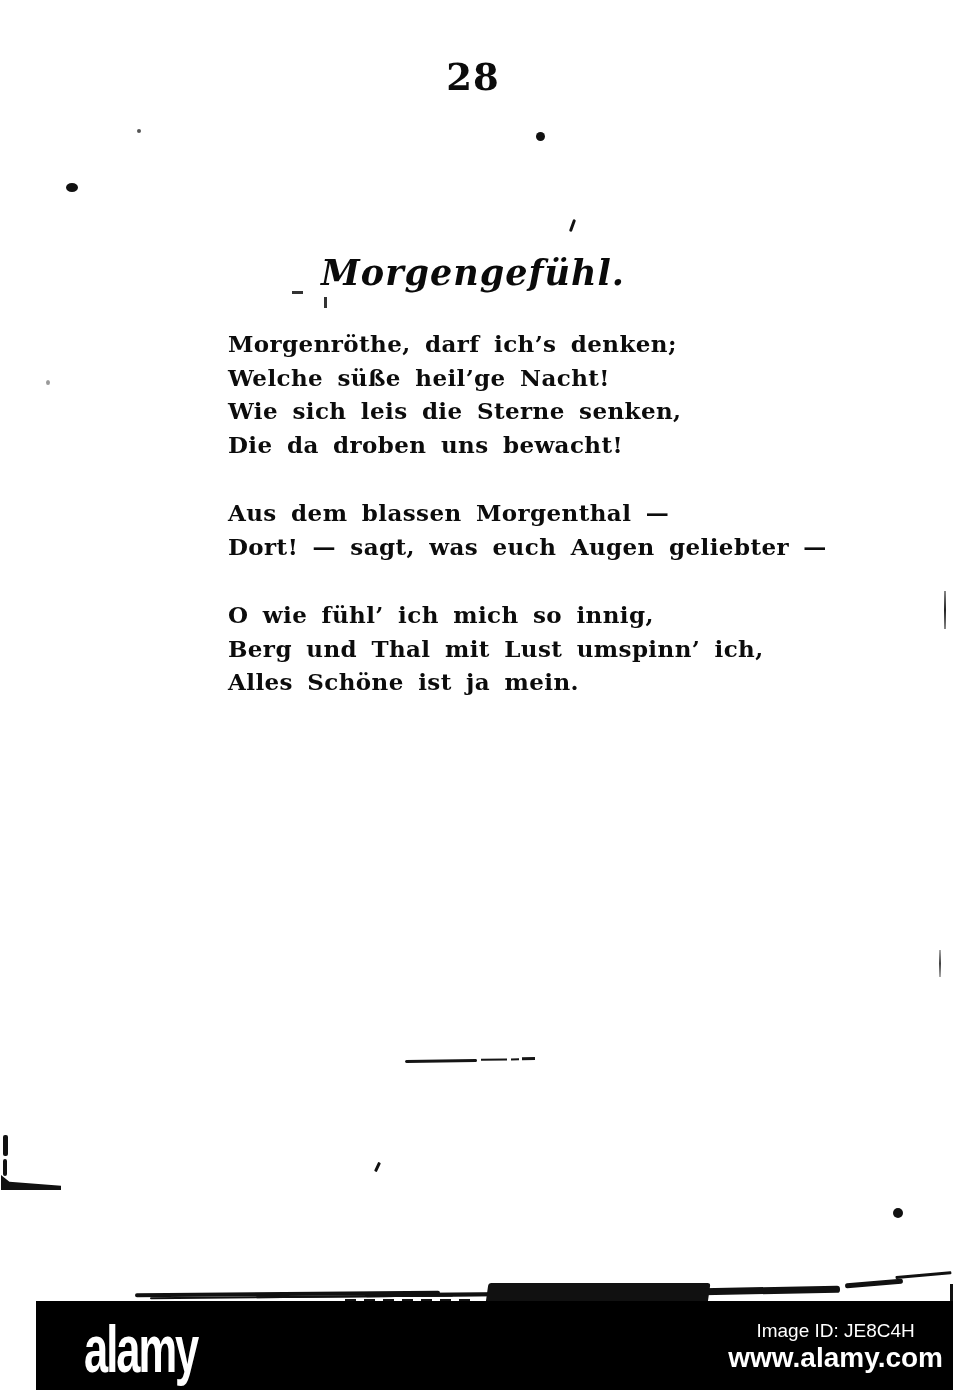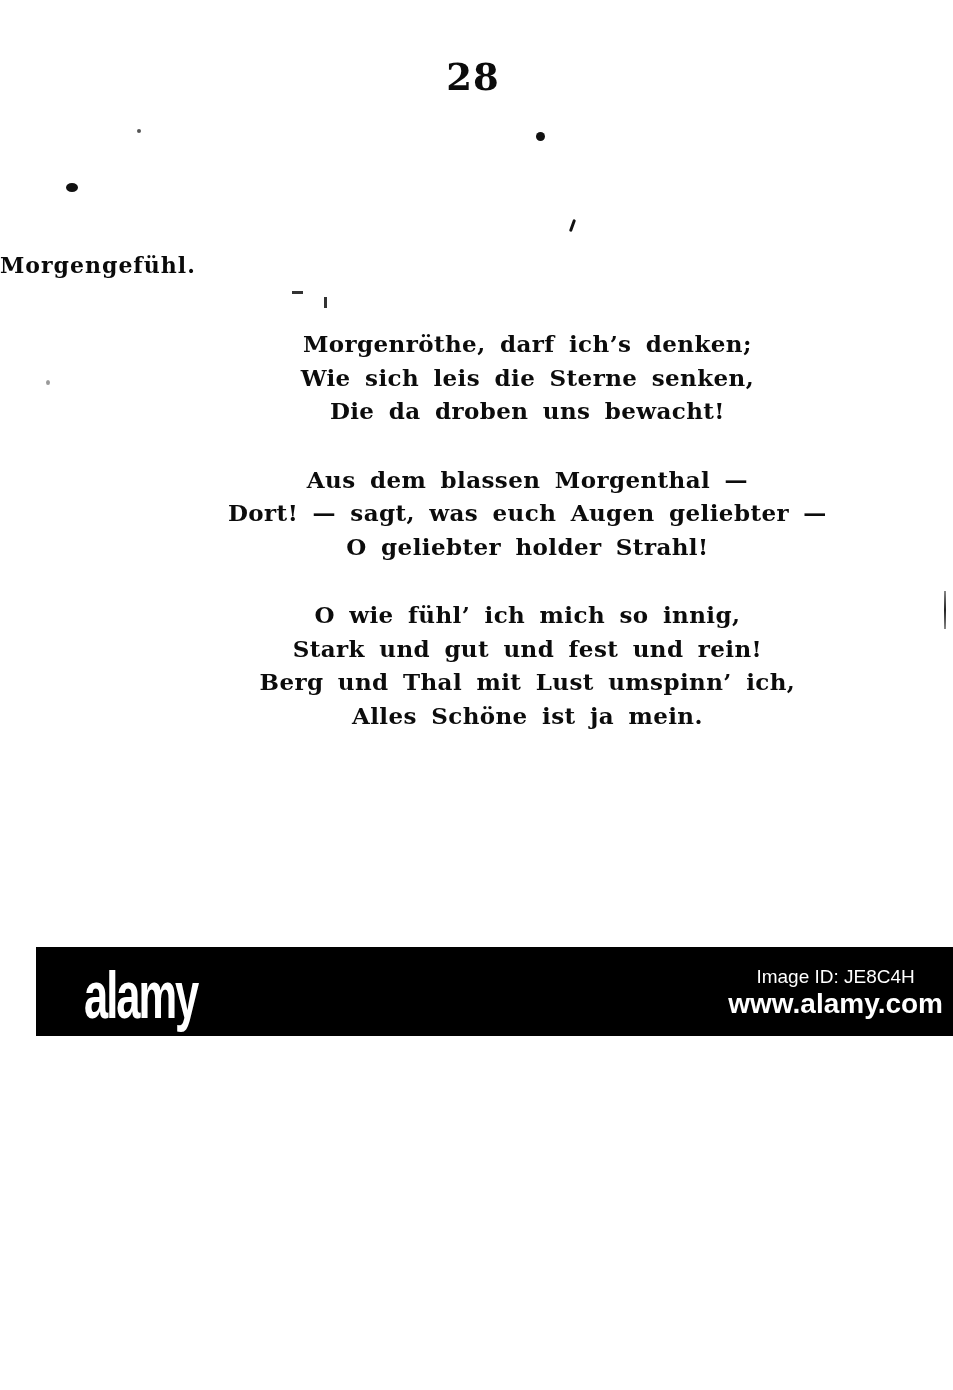--- a/index.html
+++ b/index.html
@@ -1,49 +1,50 @@
 <!DOCTYPE html>
 <html><head>
 <meta charset="utf-8">
 <style>
   html, body { margin: 0; padding: 0; background: #ffffff; }
   #screen {
     position: relative;
     width: 953px;
-    height: 1036px;
+    height: 1390px;
     background: #ffffff;
     overflow: hidden;
     font-family: "DejaVu Serif", serif;
   }
 
   
   .page-number {
     position: absolute;
     top: 55px; left: 0; width: 946px;
     text-align: center;
     font-size: 37px;
     font-weight: bold;
     color: #0c0c0c;
     letter-spacing: 1px;
   }
   .poem-title {
     position: absolute;
     top: 252px; left: 0; width: 946px;
-    text-align: left;
-    font-size: 22px;
+    text-align: center;
+    font-size: 35px;
     font-weight: bold;
     color: #0a0a0a;
     letter-spacing: 1px;
+    font-style: italic;
   }
   .poem {
     position: absolute;
     top: 327px; left: 228px;
     color: #0c0c0c;
   }
-  .stanza { margin-bottom: 35px; text-align: center; }
+  .stanza { margin-bottom: 35px; }
   .poem-line {
     font-size: 23px;
     font-weight: bold;
     line-height: 33.5px;
     letter-spacing: 0.4px;
     word-spacing: 6px;
     white-space: nowrap;
   }
 
   
@@ -111,31 +112,30 @@
 
 <div id="screen">
 
   <div class="page-number">28</div>
 
   <div class="poem-title">Morgengefühl.</div>
 
   <div class="poem">
     <div class="stanza">
       <div class="poem-line">Morgenröthe, darf ich’s denken;</div>
+      <div class="poem-line">Welche süße heil’ge Nacht!</div>
       <div class="poem-line">Wie sich leis die Sterne senken,</div>
       <div class="poem-line">Die da droben uns bewacht!</div>
     </div>
     <div class="stanza">
       <div class="poem-line">Aus dem blassen Morgenthal —</div>
       <div class="poem-line">Dort! — sagt, was euch Augen geliebter —</div>
-      <div class="poem-line">O geliebter holder Strahl!</div>
     </div>
     <div class="stanza">
       <div class="poem-line">O wie fühl’ ich mich so innig,</div>
-      <div class="poem-line">Stark und gut und fest und rein!</div>
       <div class="poem-line">Berg und Thal mit Lust umspinn’ ich,</div>
       <div class="poem-line">Alles Schöne ist ja mein.</div>
     </div>
   </div>
 
   <div class="divider">
     <div class="d1"></div>
       <div class="d2"></div>
       <div class="d3"></div>
       <div class="d4"></div>

